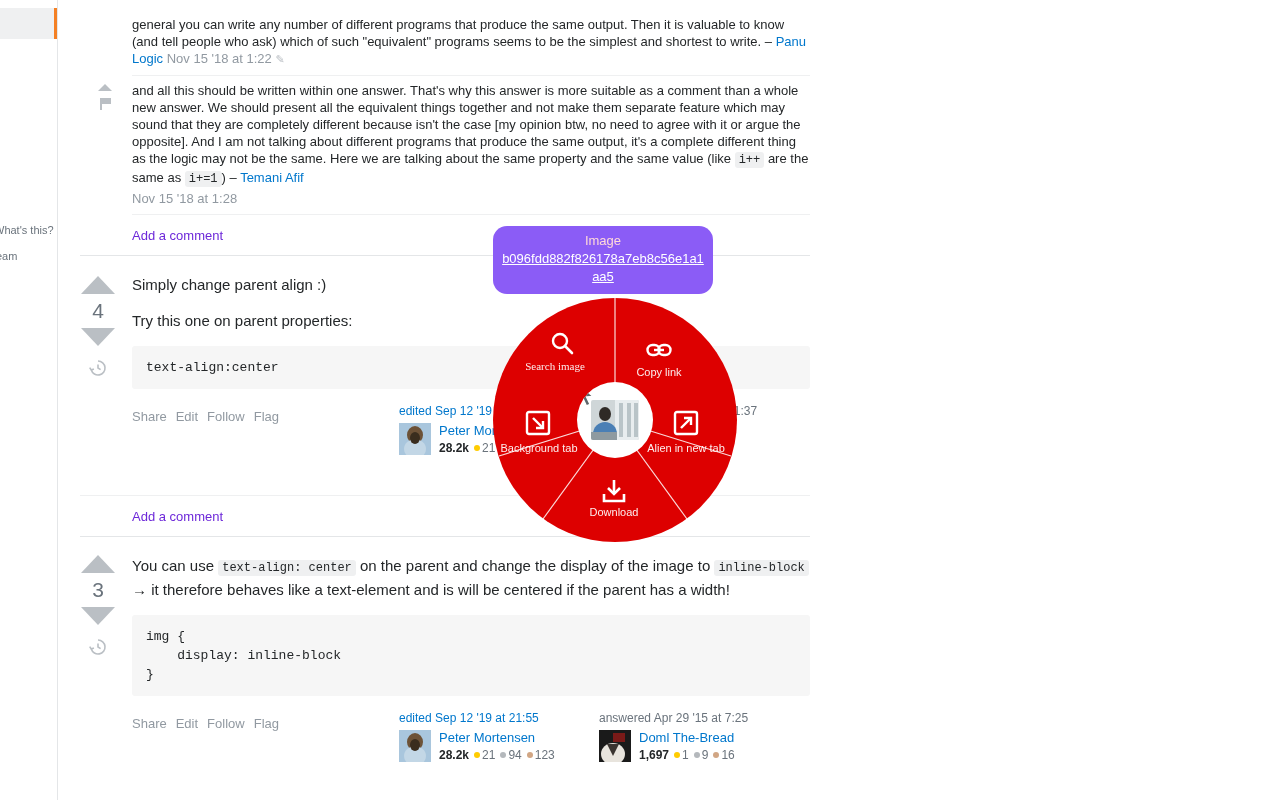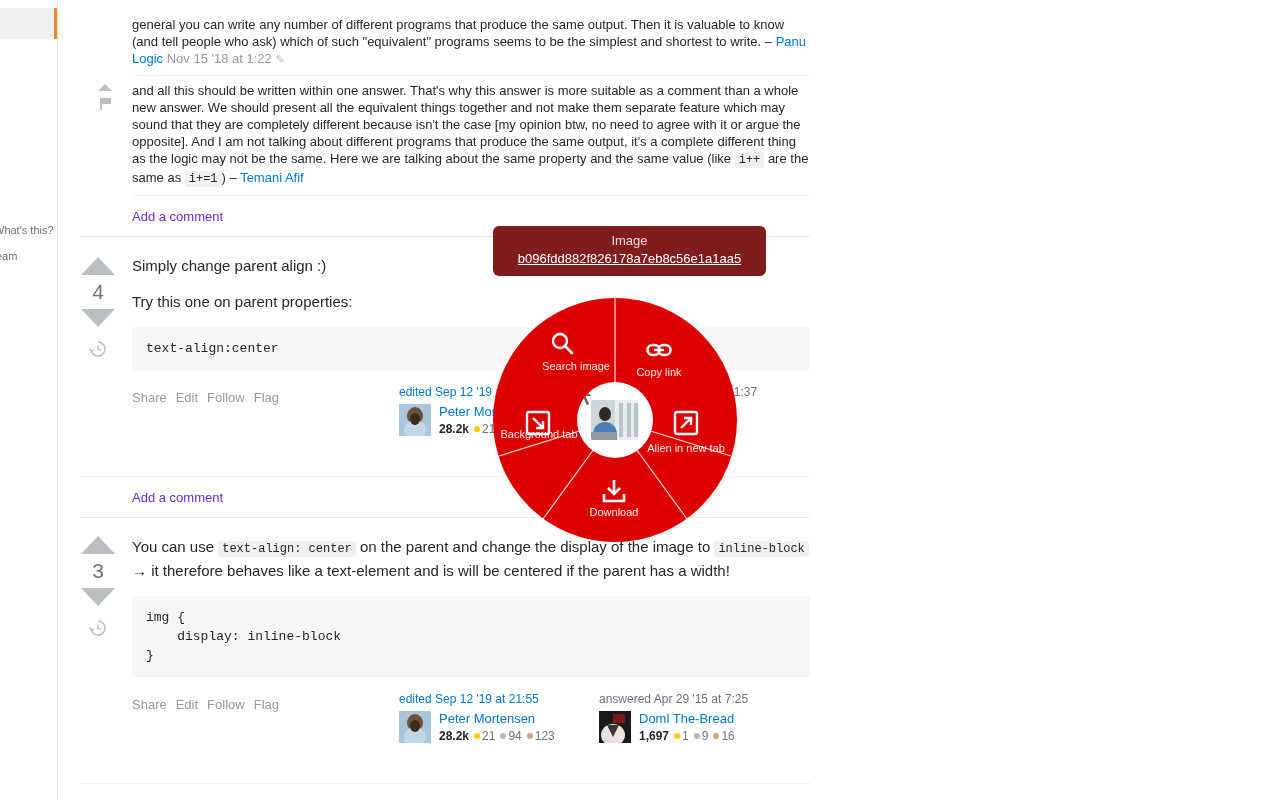--- a/index.html
+++ b/index.html
@@ -89,22 +89,22 @@
   }
   .sector-icon { position: absolute; width: 26px; height: 26px; color: #fff; }
   .hub {
     position: absolute; left: 84px; top: 84px; width: 76px; height: 76px;
     border-radius: 50%; background: #fff; overflow: hidden;
   }
   .hub-thumb { position: absolute; left: 14px; top: 18px; width: 48px; height: 40px; overflow: hidden; border-radius: 2px; }
   .cursor { position: absolute; left: 37px; top: 30px; width: 22px; height: 26px; }
 
   .tipbox {
-    position: absolute; left: 493px; top: 226px; width: 273px;
-    background: #7f1d1d; border-radius: 6px; padding: 6px 8px 8px 8px;
+    position: absolute; left: 493px; top: 226px; width: 220px;
+    background: #8b5cf6; border-radius: 14px; padding: 6px 8px 8px 8px;
     text-align: center; color: #fff;
   }
   .tip-kind { font-size: 13px; line-height: 18px; color: #ffd9d9; }
   .tip-hash {
     font-size: 13px; line-height: 18px; color: #ffffff;
     text-decoration: underline; word-break: break-all; display: block;
   }
 </style>
 </head>
 <body>
@@ -131,20 +131,21 @@
       </div>
 
       <div class="hr-light"></div>
 
       <div class="comment">
         <div class="comment-gutter">
           <div class="tri-up-sm"></div>
           <div class="flag-sm"></div>
         </div>
         <span>and all this should be written within one answer. That's why this answer is more suitable as a comment than a whole new answer. We should present all the equivalent things together and not make them separate feature which may sound that they are completely different because isn't the case [my opinion btw, no need to agree with it or argue the opposite]. And I am not talking about different programs that produce the same output, it's a complete different thing as the logic may not be the same. Here we are talking about the same property and the same value (like </span><span class="code-inline">i++</span><span> are the same as </span><span class="code-inline">i+=1</span><span>) – </span><a class="c-link" href="#">Temani Afif</a>
+        <div class="c-meta" style="margin-top:2px;">Nov 15 '18 at 1:28</div>
       </div>
 
       <div class="hr-light"></div>
 
       <div class="add-comment">
         <a href="#">Add a comment</a>
       </div>
     </div>
 
     <div class="hr"></div>
@@ -312,21 +313,21 @@
         <line x1="122" y1="122" x2="6" y2="158"></line>
       </g>
     </svg>
 
     <div class="sector-icon" style="left:56px; top:32px;">
       <svg viewBox="0 0 26 26" width="26" height="26">
         <circle cx="11" cy="11" r="7" fill="none" stroke="#fff" stroke-width="2.4"></circle>
         <line x1="16" y1="16" x2="23" y2="23" stroke="#fff" stroke-width="2.6" stroke-linecap="round"></line>
       </svg>
     </div>
-    <div class="sector-label" style="left:43px; top:62px;">Search image</div>
+    <div class="sector-label" style="left:22px; top:62px;font-family:Liberation Serif, serif;">Search image</div>
 
     <div class="sector-icon" style="left:153px; top:40px;">
       <svg viewBox="0 0 26 26" width="26" height="26">
         <rect x="1.5" y="7" width="12" height="10" rx="5" fill="none" stroke="#fff" stroke-width="2.4"></rect>
         <rect x="12.5" y="7" width="12" height="10" rx="5" fill="none" stroke="#fff" stroke-width="2.4"></rect>
         <line x1="8" y1="12" x2="18" y2="12" stroke="#fff" stroke-width="2.4"></line>
       </svg>
     </div>
     <div class="sector-label" style="left:126px; top:68px;">Copy link</div>
 
@@ -348,21 +349,21 @@
     </div>
     <div class="sector-label" style="left:81px; top:208px;">Download</div>
 
     <div class="sector-icon" style="left:32px; top:112px;">
       <svg viewBox="0 0 26 26" width="26" height="26">
         <rect x="2" y="2" width="22" height="22" rx="2" fill="none" stroke="#fff" stroke-width="2.4"></rect>
         <line x1="8" y1="8" x2="18" y2="18" stroke="#fff" stroke-width="2.4"></line>
         <polyline points="18,11 18,18 11,18" fill="none" stroke="#fff" stroke-width="2.4"></polyline>
       </svg>
     </div>
-    <div class="sector-label" style="left:6px; top:130px;">Background tab</div>
+    <div class="sector-label" style="left:6px; top:144px;">Background tab</div>
 
     <div class="hub">
       <div class="hub-thumb">
         <svg width="48" height="40" viewBox="0 0 48 40">
           <rect width="48" height="40" fill="#cfd6d8"></rect>
           <rect x="24" y="0" width="24" height="40" fill="#e8edef"></rect>
           <rect x="28" y="3" width="4" height="34" fill="#b9c4c8"></rect>
           <rect x="36" y="3" width="4" height="34" fill="#b9c4c8"></rect>
           <rect x="43" y="3" width="4" height="34" fill="#b9c4c8"></rect>
           <ellipse cx="14" cy="14" rx="6" ry="7" fill="#2f2a26"></ellipse>

